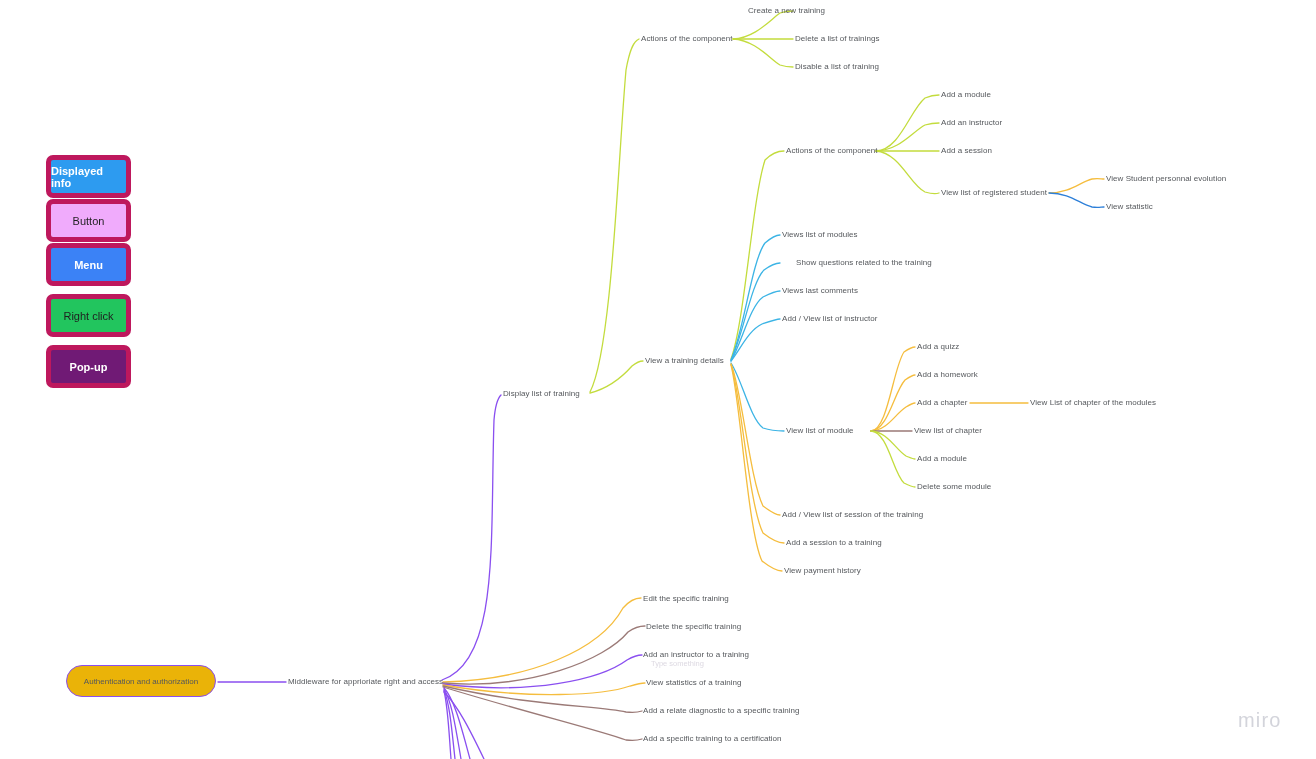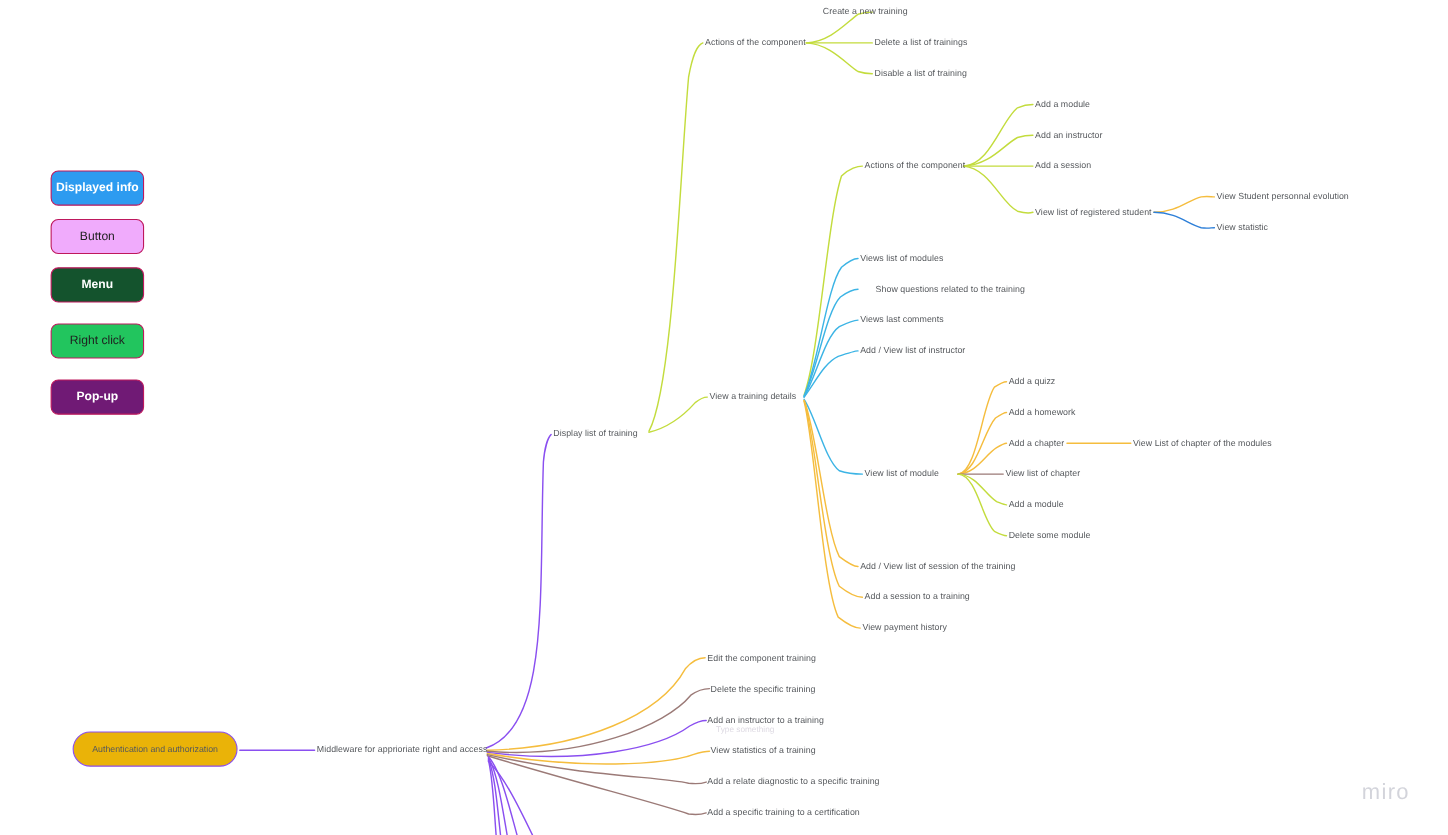--- a/index.html
+++ b/index.html
@@ -30,32 +30,32 @@
     font-size: 8px;
     line-height: 10px;
     color: #55585c;
     white-space: nowrap;
     letter-spacing: 0.05px;
     transform: translateY(-50%);
   }
   .legend-chip {
     position: absolute;
     width: 85px;
-    height: 32px;
+    height: 43px;
     border-radius: 7px;
-    border: 1px solid #be185d;
+    border: 5px solid #be185d;
     display: flex;
     align-items: center;
     justify-content: center;
     font-size: 11px;
     box-sizing: border-box;
   }
   .chip-displayed { background: #2d9bf0; color: #ffffff; font-weight: bold; }
   .chip-button    { background: #f0abfc; color: #1f1f1f; font-weight: normal; }
-  .chip-menu      { background: #14532d; color: #ffffff; font-weight: bold; }
+  .chip-menu      { background: #3b82f6; color: #ffffff; font-weight: bold; }
   .chip-right     { background: #22c55e; color: #1f1f1f; font-weight: normal; }
   .chip-popup     { background: #701a75; color: #ffffff; font-weight: bold; }
 
   .pill {
     position: absolute;
     border: 1.6px solid #8a4ff0;
     border-radius: 26px;
     background: #eab308;
     display: flex;
     align-items: center;
@@ -175,21 +175,21 @@
       <div class="node-label" style="left: 917px; top: 347px;">Add a quizz</div>
       <div class="node-label" style="left: 917px; top: 375px;">Add a homework</div>
       <div class="node-label" style="left: 917px; top: 403px;">Add a chapter</div>
       <div class="node-label" style="left: 1030px; top: 403px;">View List of chapter of the modules</div>
       <div class="node-label" style="left: 914px; top: 431px;">View list of chapter</div>
       <div class="node-label" style="left: 917px; top: 459px;">Add a module</div>
       <div class="node-label" style="left: 917px; top: 487px;">Delete some module</div>
       <div class="node-label" style="left: 782px; top: 515px;">Add / View list of session of the training</div>
       <div class="node-label" style="left: 786px; top: 543px;">Add a session to a training</div>
       <div class="node-label" style="left: 784px; top: 571px;">View payment history</div>
-      <div class="node-label" style="left: 643px; top: 599px;">Edit the component training</div>
+      <div class="node-label" style="left: 643px; top: 599px;">Edit the specific training</div>
       <div class="node-label" style="left: 646px; top: 627px;">Delete the specific training</div>
       <div class="node-label" style="left: 643px; top: 655px;">Add an instructor to a training</div>
       <div class="node-label" style="left: 646px; top: 683px;">View statistics of a training</div>
       <div class="node-label" style="left: 643px; top: 711px;">Add a relate diagnostic to a specific training</div>
       <div class="node-label" style="left: 643px; top: 739px;">Add a specific training to a certification</div>
     </div>
 
   <div class="ghost-text" id="ghost" style="left: 651px; top: 663px;">Type something</div>
 
   <div class="watermark" id="watermark" style="left: 1238px; top: 709px;">miro</div>

